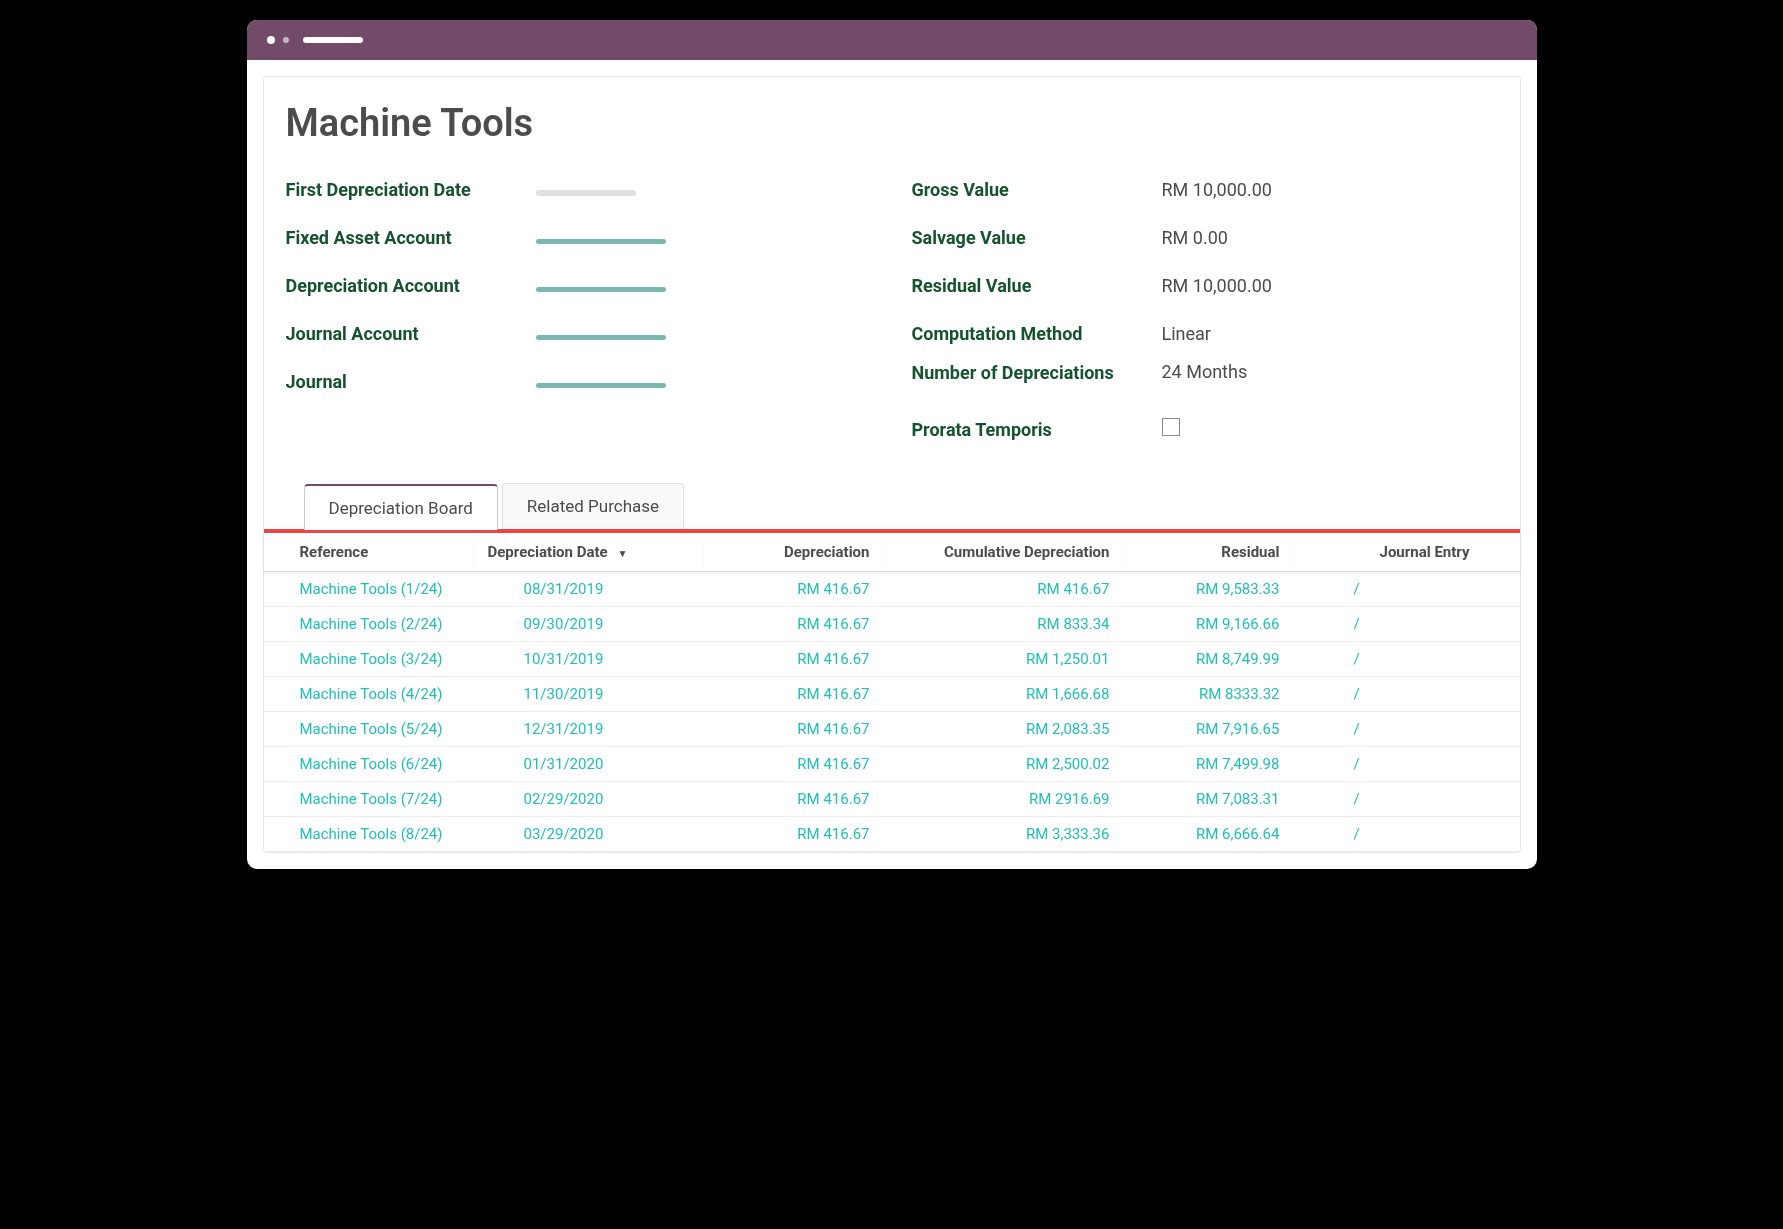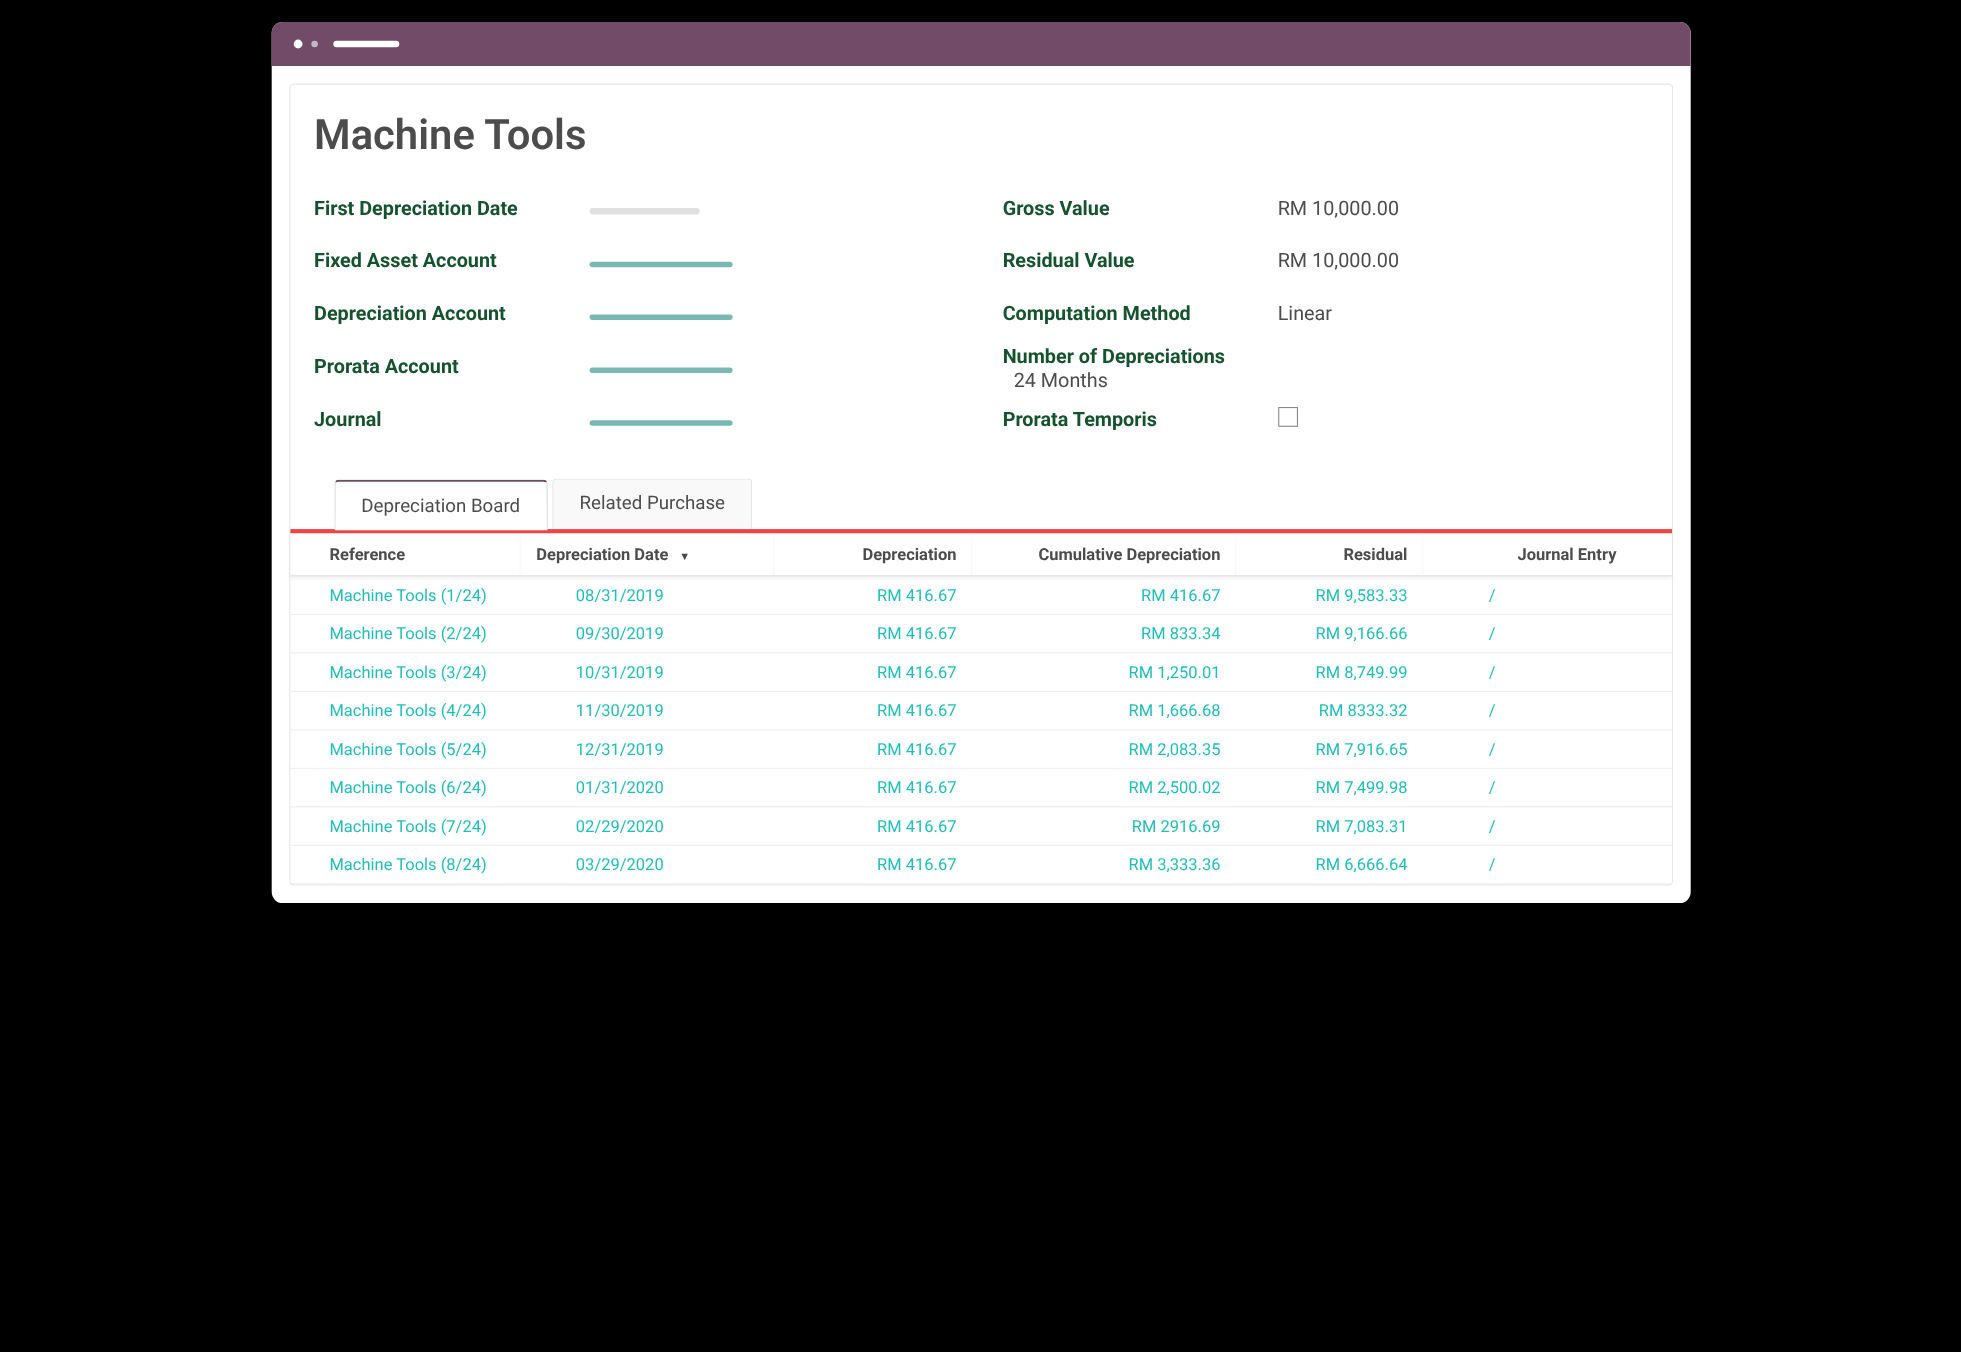--- a/index.html
+++ b/index.html
@@ -171,43 +171,47 @@
         </div>
         <div class="field-row">
           <div class="field-label">Fixed Asset Account</div>
           <div class="field-value"><span class="redact-teal"></span></div>
         </div>
         <div class="field-row">
           <div class="field-label">Depreciation Account</div>
           <div class="field-value"><span class="redact-teal"></span></div>
         </div>
         <div class="field-row">
-          <div class="field-label">Prorata Account</div>
+          <div class="field-label">Journal Account</div>
           <div class="field-value"><span class="redact-teal"></span></div>
         </div>
         <div class="field-row">
           <div class="field-label">Journal</div>
           <div class="field-value"><span class="redact-teal"></span></div>
         </div>
       </div>
 
       <div class="col">
         <div class="field-row">
           <div class="field-label">Gross Value</div>
           <div class="field-value">RM 10,000.00</div>
         </div>
         <div class="field-row">
+          <div class="field-label">Salvage Value</div>
+          <div class="field-value">RM 0.00</div>
+        </div>
+        <div class="field-row">
           <div class="field-label">Residual Value</div>
           <div class="field-value">RM 10,000.00</div>
         </div>
         <div class="field-row">
           <div class="field-label">Computation Method</div>
           <div class="field-value">Linear</div>
         </div>
-        <div class="field-row" style="align-items:flex-start; padding-top:4px;flex-direction:column;">
+        <div class="field-row" style="align-items:flex-start; padding-top:4px;">
           <div class="field-label" style="line-height:1.3;">Number of Depreciations</div>
           <div class="field-value">24 Months</div>
         </div>
         <div class="field-row">
           <div class="field-label">Prorata Temporis</div>
           <div class="field-value"><span class="prorata-check"></span></div>
         </div>
       </div>
     </div>
 

